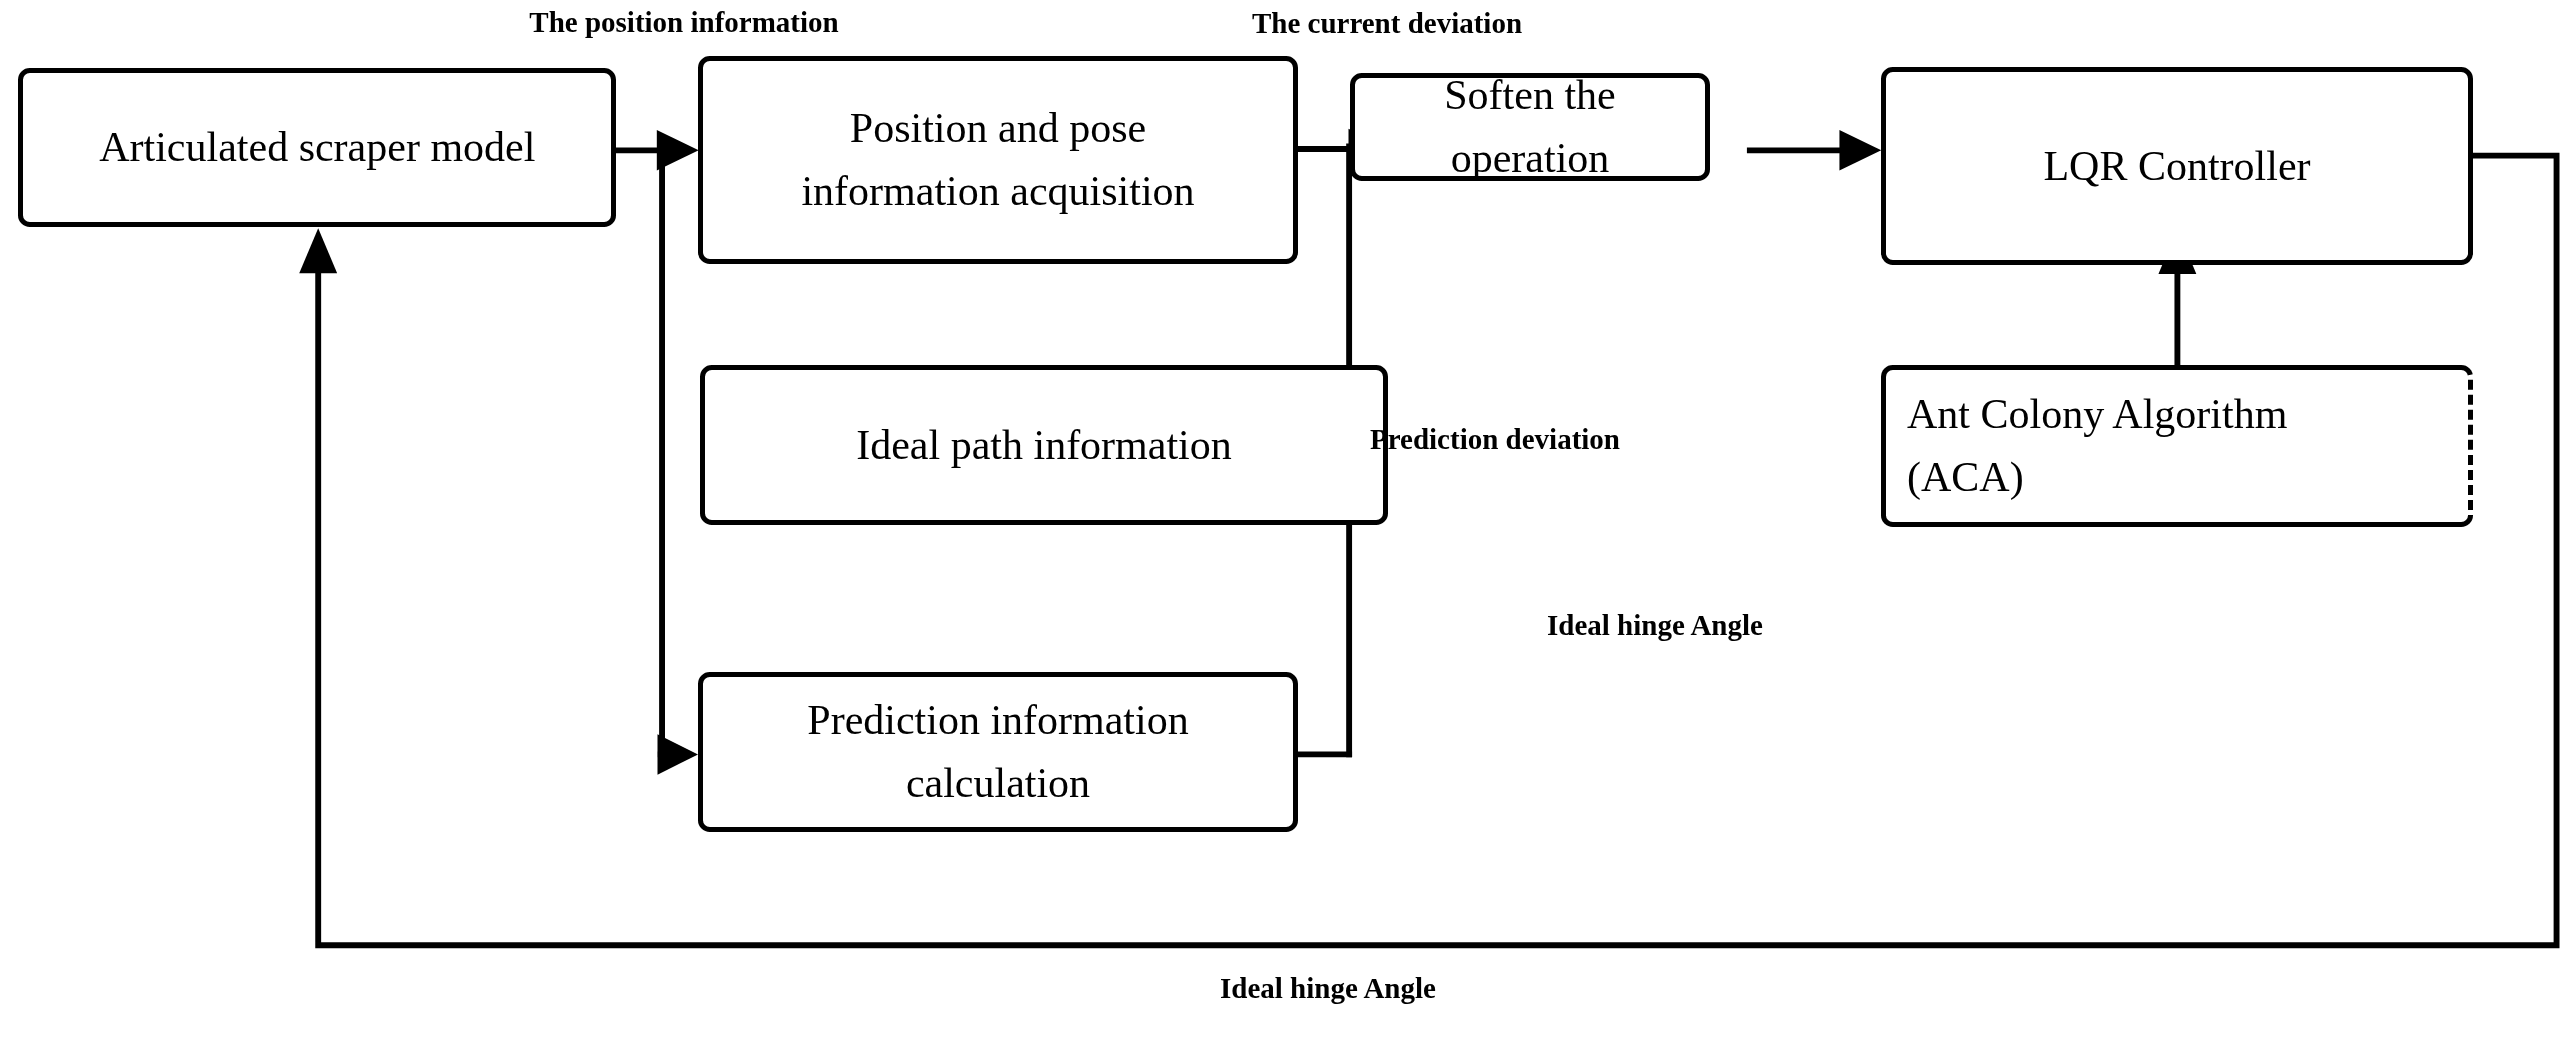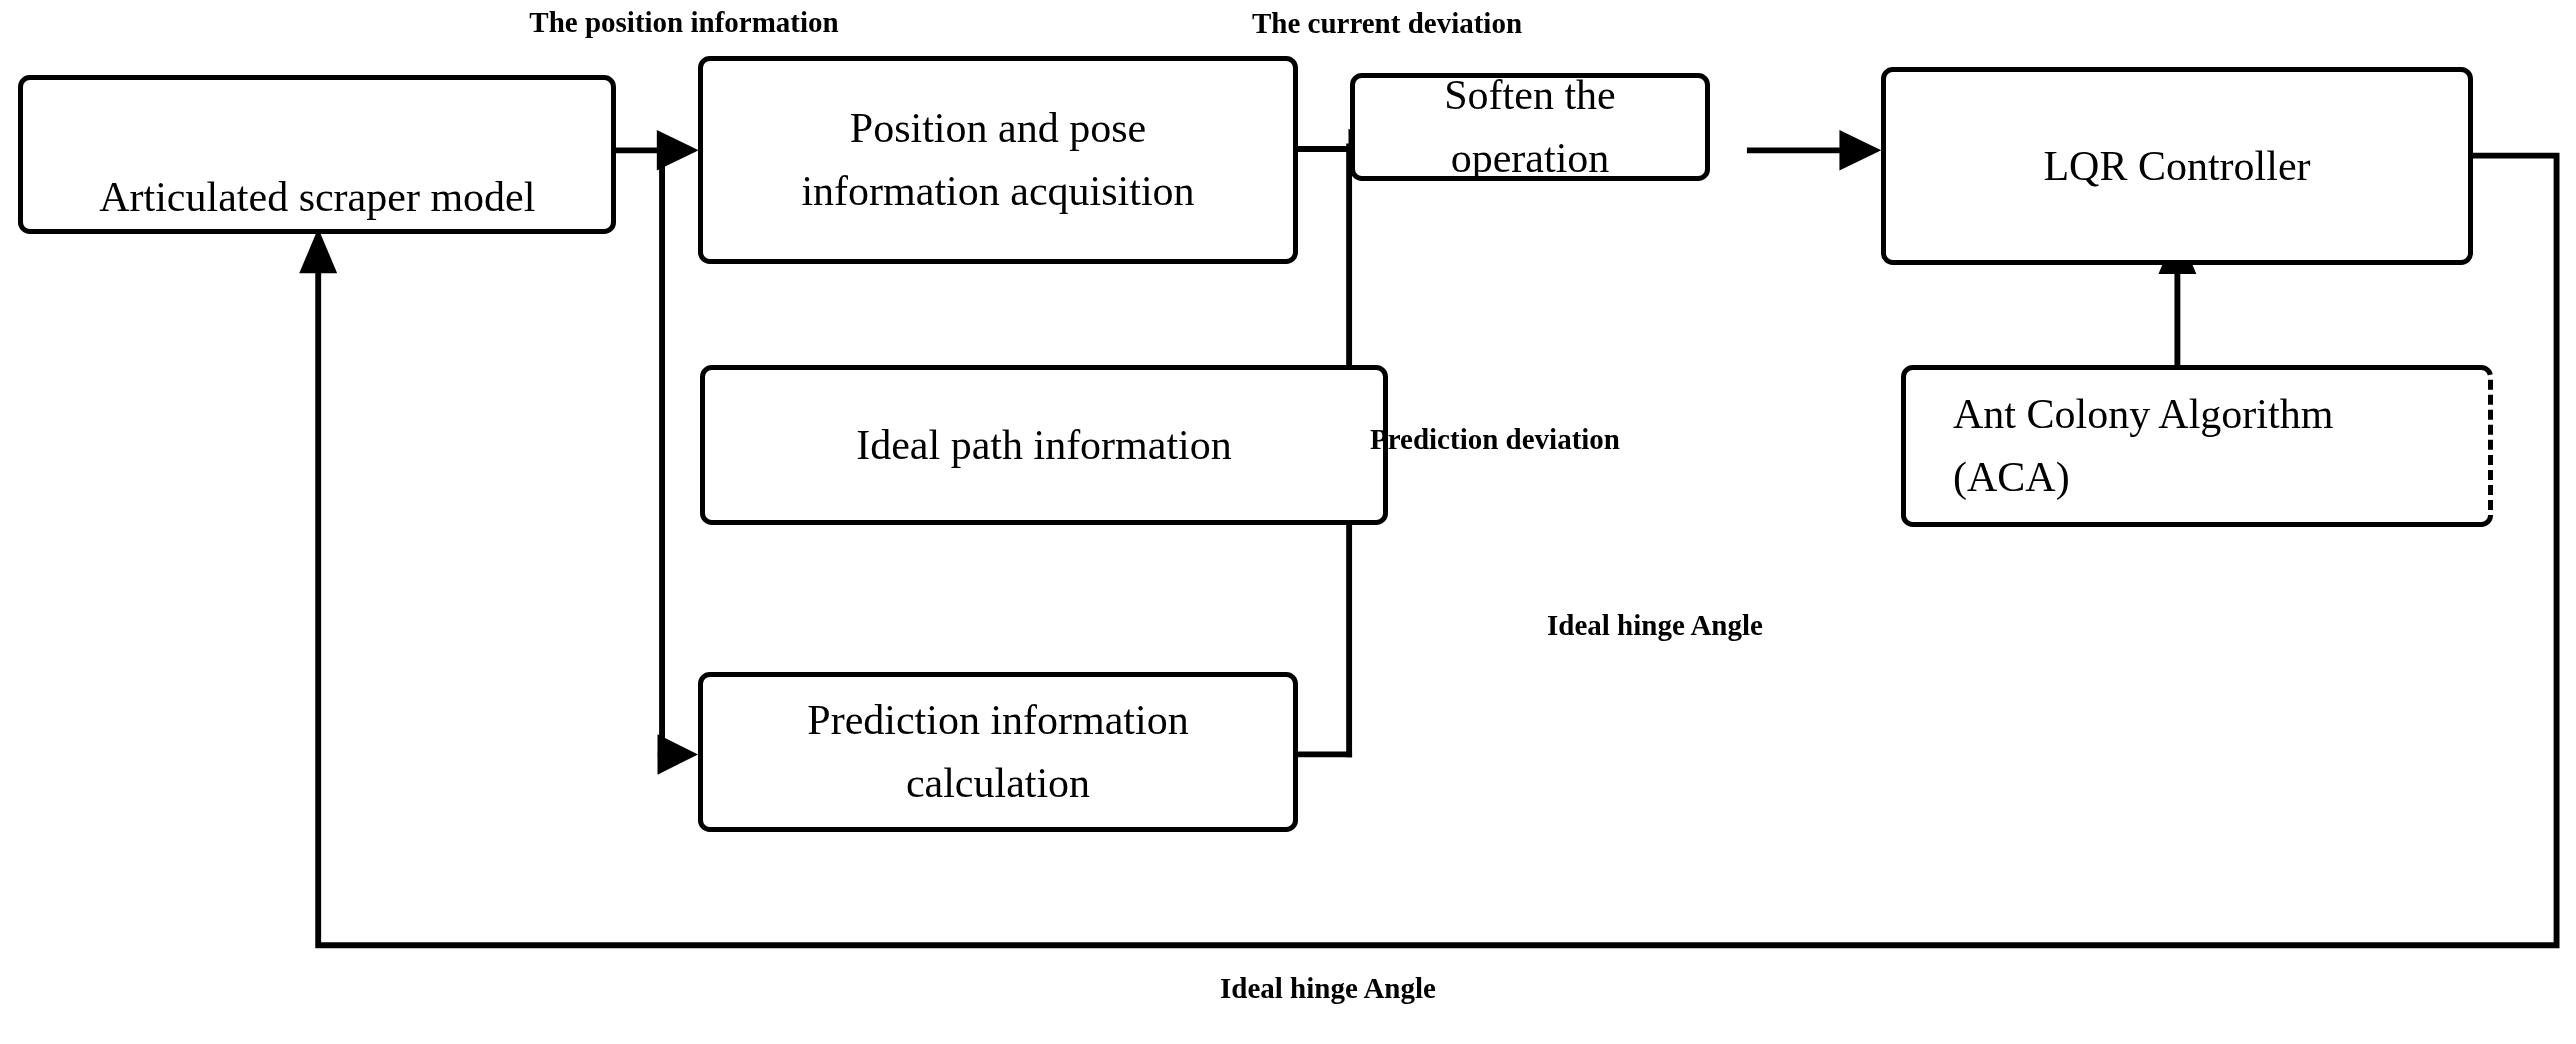--- a/index.html
+++ b/index.html
@@ -34,36 +34,35 @@
     align-items: center;
     justify-content: center;
     text-align: center;
     font-size: 42px;
     line-height: 1.5;
   }
   .box .txt { white-space: pre-line; }
   .box.left-align {
     justify-content: flex-start;
     text-align: left;
-    padding-left: 47px;
+    padding-left: 21px;
     padding-right: 19.6px;
-    margin-left: 20px;
   }
   .box.dashed-right { border-right-style: dashed; }
   .lbl {
     position: absolute;
     font-weight: bold;
     font-size: 29px;
     line-height: 1.1;
     white-space: nowrap;
   }
   .lbl.centered { text-align: center; }
 
   
-  #box-scraper          { left: 18.3px;   top: 75px;  width: 598px; height: 159px; align-items: flex-end; }
+  #box-scraper          { left: 18.3px;   top: 68px;  width: 598px; height: 159px; }
   #box-pos-acq          { left: 698px; top: 56px;  width: 600px; height: 208px; }
   #box-soften           { left: 1350px; top: 73px;  width: 360px; height: 108px; }
   #box-lqr              { left: 1881px; top: 67px;  width: 592px; height: 198px; }
   #box-ideal-path       { left: 700px; top: 365px;  width: 688px; height: 160px; }
   #box-aca              { left: 1881px; top: 365px;  width: 592px; height: 162px; }
   #box-pred-calc        { left: 698px; top: 672px; width: 600px; height: 160px; }
 
   
   #lbl-position-info    { left: 419px;  top: 6.5px;   width: 530px; }
   #lbl-current-dev      { left: 1158px; top: 7.8px;   width: 458px; }

